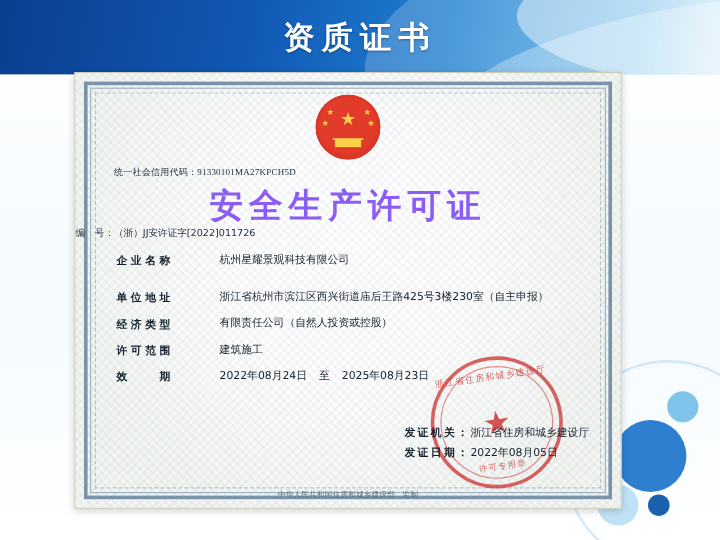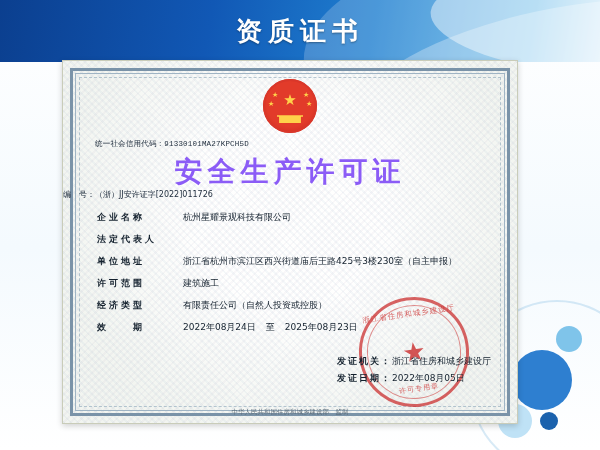--- a/index.html
+++ b/index.html
@@ -153,21 +153,21 @@
     clip-path: polygon(0% 35%, 100% 35%, 100% 48%, 92% 48%, 92% 100%, 8% 100%, 8% 48%, 0 48%);
   }
 
   
   .credit-code {
     position: absolute;
     left: 32px; top: 78px;
     font-size: 7.5px;
     color: #1c2a3a;
     letter-spacing: 0.2px;
-    font-family: Liberation Mono, monospace;
+    font-family: Liberation Serif, serif;
   }
   .cert-title {
     position: absolute;
     left: 0; top: 92px;
     width: 454px;
     text-align: center;
     color: #8b5cf6;
     font-size: 28px;
     font-weight: bold;
     letter-spacing: 5px;
@@ -321,33 +321,32 @@
     <div class="cert-title">安全生产许可证</div>
 
     <div class="cert-number">编　号：（浙）JJ安许证字[2022]011726</div>
 
     <div class="fields">
       <div class="field-row">
         <div class="field-label">企业名称</div>
         <div class="field-value">杭州星耀景观科技有限公司</div>
       </div>
       <div class="field-row">
-        <div class="field-label">法定代表人</div>
       </div>
       <div class="field-row">
         <div class="field-label">单位地址</div>
         <div class="field-value">浙江省杭州市滨江区西兴街道庙后王路425号3楼230室（自主申报）</div>
       </div>
       <div class="field-row">
+        <div class="field-label">经济类型</div>
+        <div class="field-value">有限责任公司（自然人投资或控股）</div>
+      </div>
+      <div class="field-row">
         <div class="field-label">许可范围</div>
         <div class="field-value">建筑施工</div>
-      </div>
-      <div class="field-row">
-        <div class="field-label">经济类型</div>
-        <div class="field-value">有限责任公司（自然人投资或控股）</div>
       </div>
       <div class="field-row valid">
         <div class="field-label">效　　期</div>
         <div class="field-value">
           <span>2022年08月24日</span>
           <span class="valid-sep">至</span>
           <span>2025年08月23日</span>
         </div>
       </div>
     </div>

